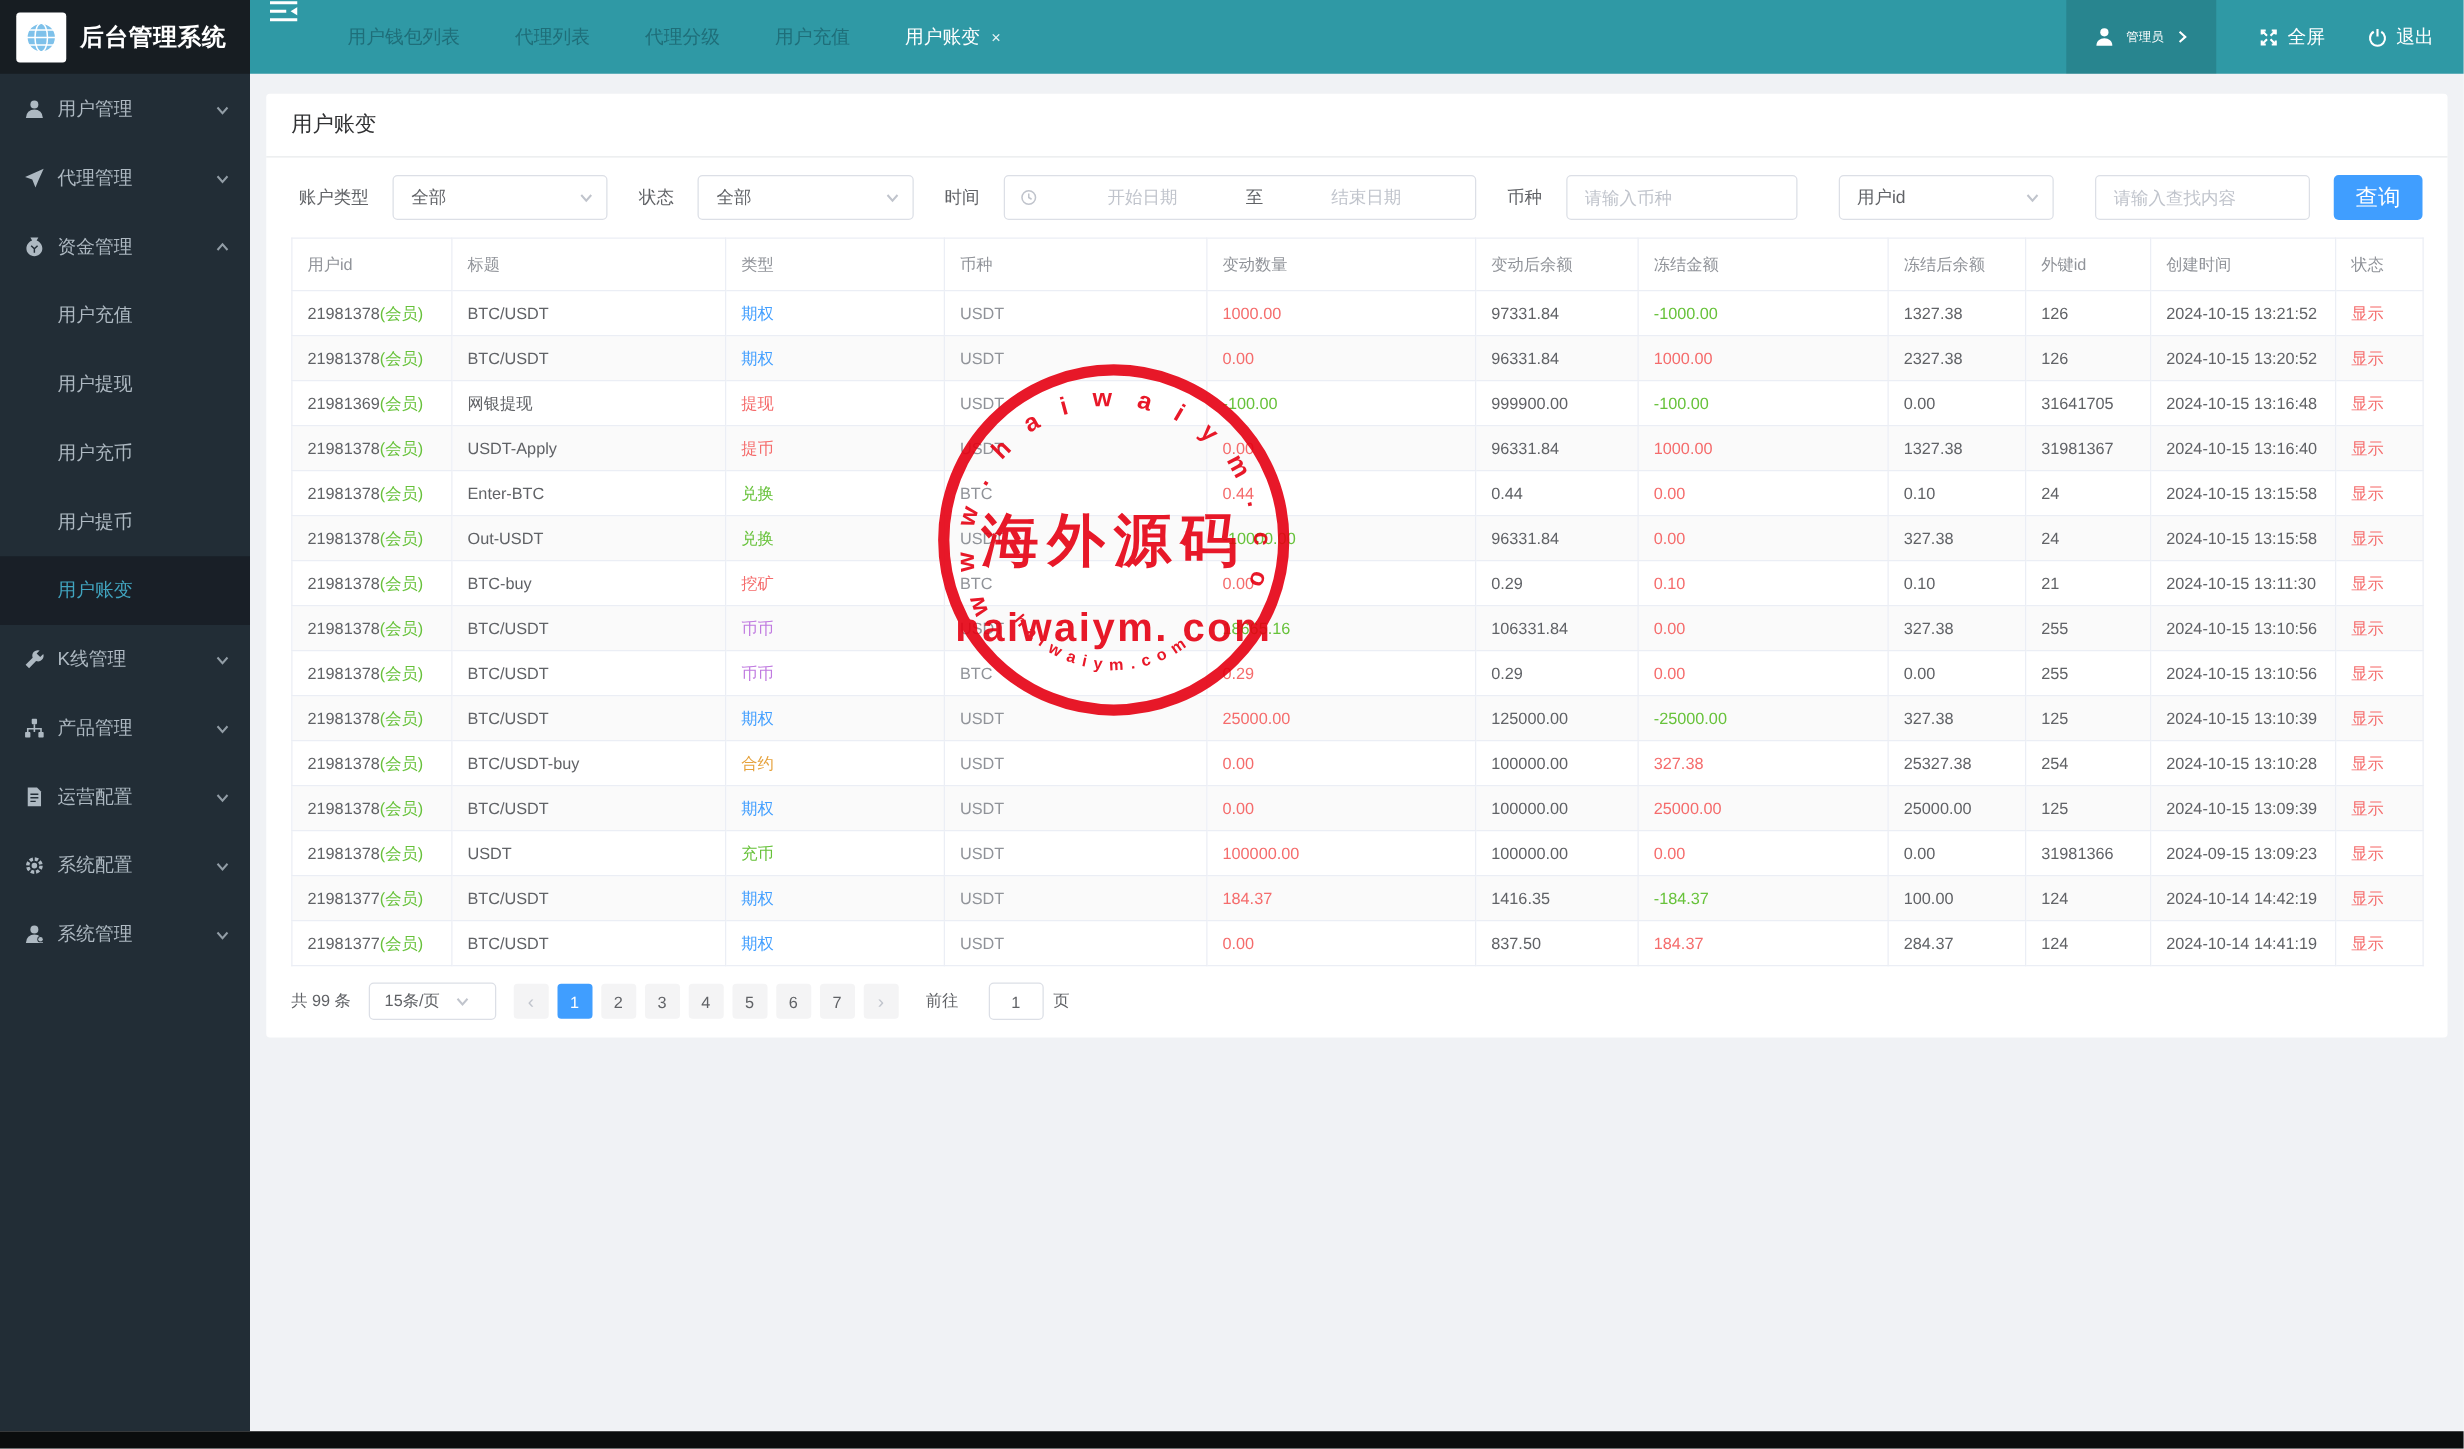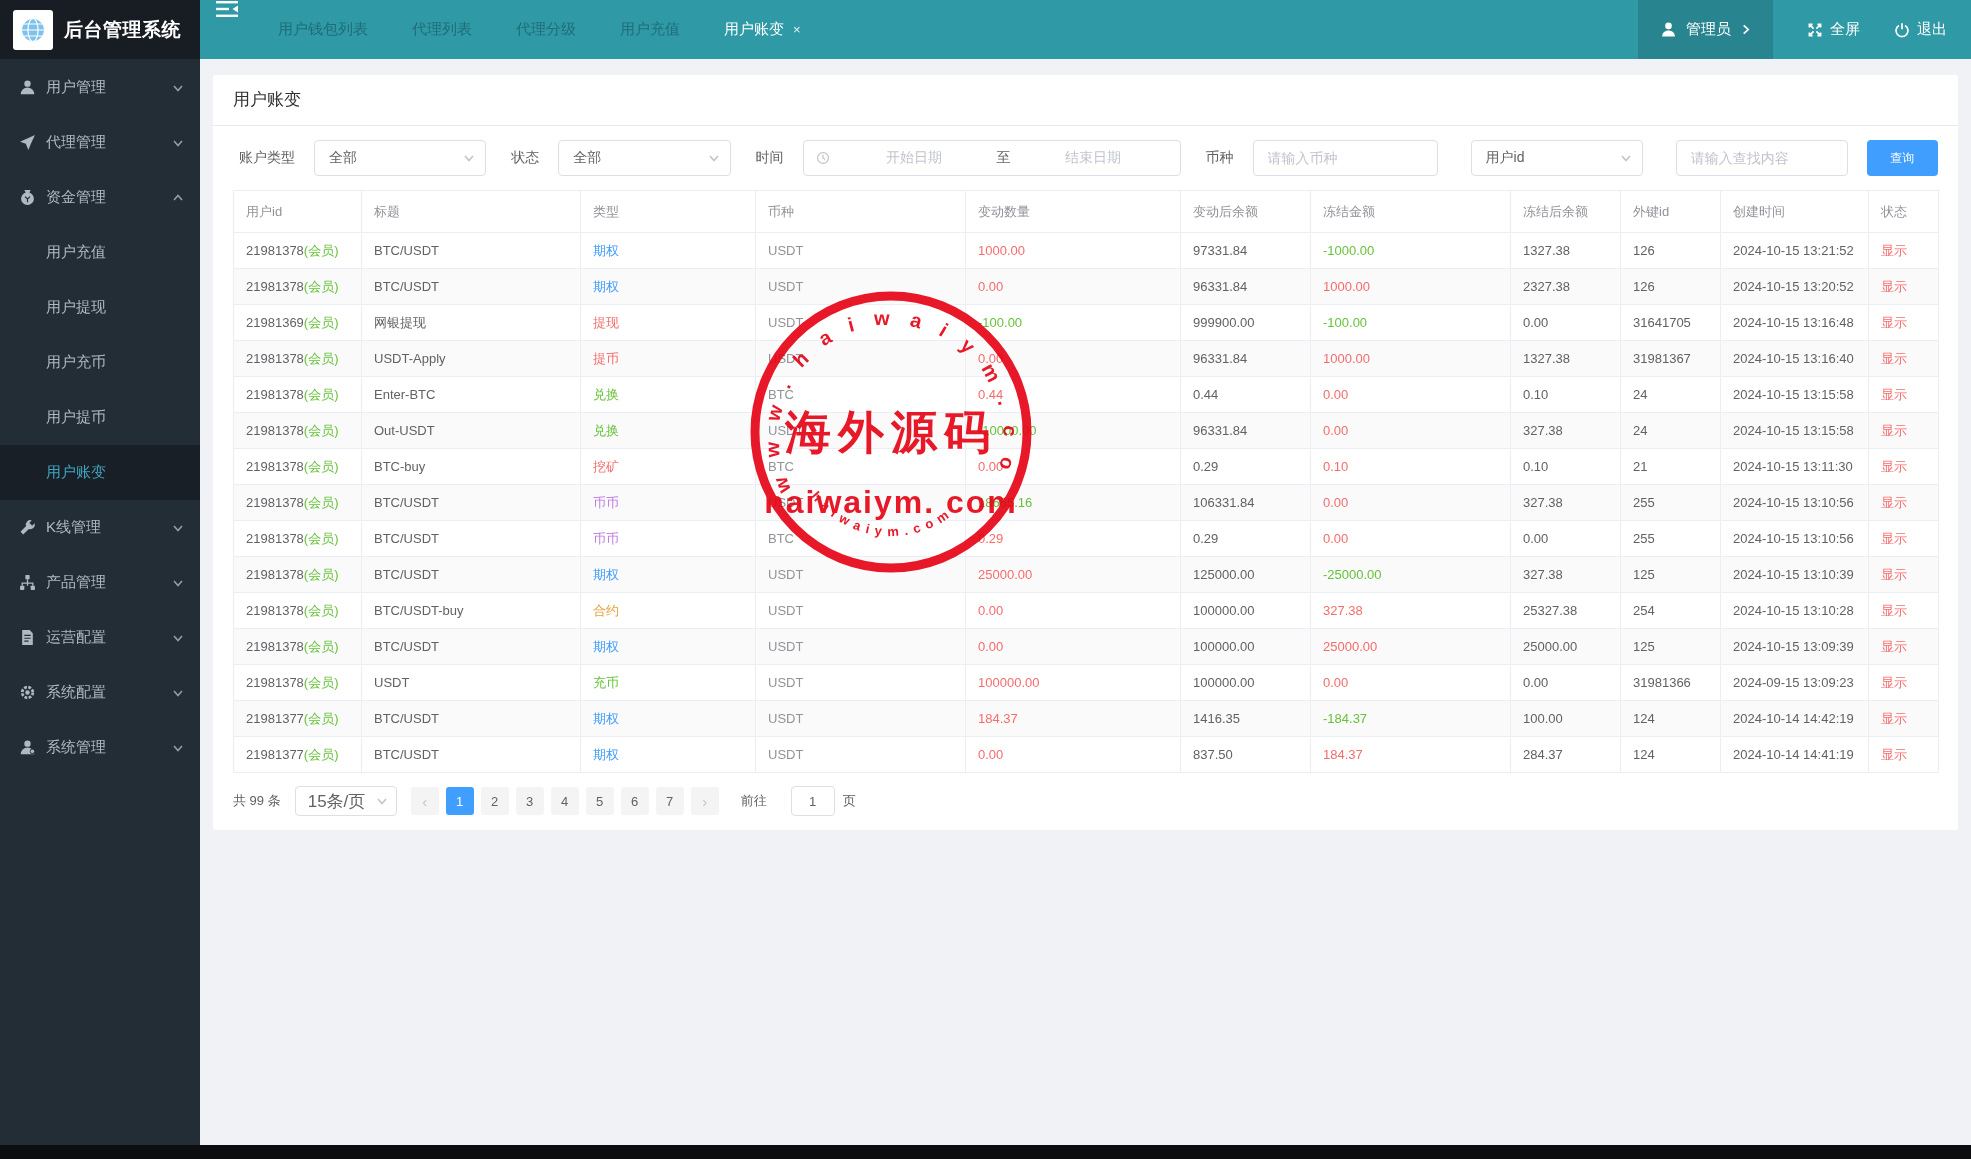--- a/index.html
+++ b/index.html
@@ -31,21 +31,21 @@
   .side-sub.active{background:var(--active-item-bg);color:var(--side-active);}
   
   .topbar{position:absolute;left:200px;top:0;right:0;height:59px;background:var(--teal);display:flex;align-items:flex-start;}
   .fold{margin:0 18px 0 16px;display:inline-flex;color:#fff;cursor:pointer;}
   .fold svg{width:22px;height:18px;fill:currentColor;}
   .tabbar{display:flex;align-items:center;height:100%;}
   .tab{padding:0 22px;height:100%;display:flex;align-items:center;font-size:15px;color:var(--tab-inactive);cursor:pointer;white-space:nowrap;}
   .tab.active{color:#fff;}
   .tab .close-x{margin-left:9px;font-size:13px;color:#e8f4f5;}
   .top-right{margin-left:auto;display:flex;align-items:center;height:100%;}
-  .admin-box{height:100%;padding:0 22px;display:flex;align-items:center;background:rgba(0,0,0,.13);color:#fff;font-size:15px;cursor:pointer;}
+  .admin-box{height:100%;padding:0 22px;display:flex;align-items:center;background:rgba(0,0,0,.13);color:#fff;font-size:10px;cursor:pointer;}
   .admin-box .a-icon{display:inline-flex;margin-right:9px;}
   .admin-box .a-icon svg{width:17px;height:17px;fill:#fff;}
   .admin-box .chev-r{display:inline-flex;margin-left:9px;}
   .admin-box .chev-r svg{width:11px;height:11px;stroke:#fff;fill:none;stroke-width:1.8;}
   .top-btn{display:flex;align-items:center;color:#fff;font-size:15px;margin-left:34px;cursor:pointer;}
   .top-btn:last-child{margin-right:24px;}
   .top-btn .t-icon{display:inline-flex;margin-right:7px;}
   .top-btn .t-icon svg{width:16px;height:16px;stroke:#fff;fill:none;stroke-width:1.7;}
   
   .content{position:absolute;left:200px;top:59px;right:0;bottom:14px;}
@@ -59,36 +59,36 @@
   .select .chev-d{display:inline-flex;}
   .select .chev-d svg{width:12px;height:12px;stroke:var(--placeholder);fill:none;stroke-width:1.6;}
   .w178{width:178px;} .w185{width:185px;} .w172{width:172px;}
   .daterange{width:392px;height:36px;border:1px solid var(--input-border);border-radius:4px;display:flex;align-items:center;padding:0 10px;background:#fff;cursor:text;}
   .daterange .clock{display:inline-flex;margin:0 8px 0 2px;}
   .daterange .clock svg{width:14px;height:14px;stroke:var(--placeholder);fill:none;stroke-width:1.4;}
   .daterange .ph{flex:1;text-align:center;color:var(--placeholder);font-family:Liberation Mono, monospace;}
   .daterange .to{color:var(--text);padding:0 6px;}
   .f-input{height:36px;border:1px solid var(--input-border);border-radius:4px;padding:0 14px;font-size:14px;color:var(--text);outline:none;font-family:inherit;}
   .f-input::placeholder{color:var(--placeholder);}
-  .btn-primary{height:36px;width:74px;background:var(--accent);border:none;border-radius:4px;color:#fff;font-size:12px;cursor:pointer;font-family:inherit;}
+  .btn-primary{height:36px;width:74px;background:var(--accent);border:none;border-radius:4px;color:#fff;font-size:18px;cursor:pointer;font-family:inherit;}
   
   .tbl-wrap{margin:2px 20px 0;}
   table{width:1705px;border-collapse:collapse;table-layout:fixed;font-size:13px;}
   th,td{border:1px solid var(--border);padding:0 12px;text-align:left;white-space:nowrap;overflow:hidden;}
   th{height:42px;color:var(--gray-text);font-weight:normal;}
   td{height:36px;color:var(--text);}
   tbody tr:nth-child(even){background:#fafafa;}
   .c-red{color:var(--red);} .c-green{color:var(--green);} .c-blue{color:var(--accent);}
   .c-purple{color:var(--purple);} .c-orange{color:var(--orange);} .c-gray{color:var(--gray-text);}
   .tag{color:var(--green);}
   td.action{color:var(--red);cursor:pointer;}
   
   .pager{display:flex;align-items:center;margin:13px 20px 0;font-size:13px;color:var(--text);}
   .pager .total{margin-right:14px;}
-  .select.small{height:30px;width:102px;font-size:17px;color:var(--text);padding:0 8px 0 12px;margin-right:14px;}
+  .select.small{height:30px;width:102px;font-size:13px;color:var(--text);padding:0 20px 0 12px;margin-right:14px;}
   .pages{display:flex;align-items:center;gap:7px;}
   .pg-btn{min-width:28px;height:28px;border-radius:3px;background:#f4f4f5;color:#606266;display:flex;align-items:center;justify-content:center;cursor:pointer;font-size:13px;}
   .pg-btn.arrow{color:#c0c4cc;font-size:15px;}
   .pg-btn.active{background:var(--accent);color:#fff;}
   .goto-label{margin:0 24px 0 22px;}
   .goto{width:44px;height:30px;border:1px solid var(--input-border);border-radius:4px;text-align:center;font-size:13px;color:var(--text);outline:none;font-family:inherit;}
   .page-unit{margin-left:8px;}
   
   .stamp{position:absolute;left:741px;top:282px;width:300px;height:300px;opacity:.9;pointer-events:none;z-index:50;}
   .stamp text{fill:var(--stamp);font-family:"Liberation Sans","DejaVu Sans",sans-serif;}

